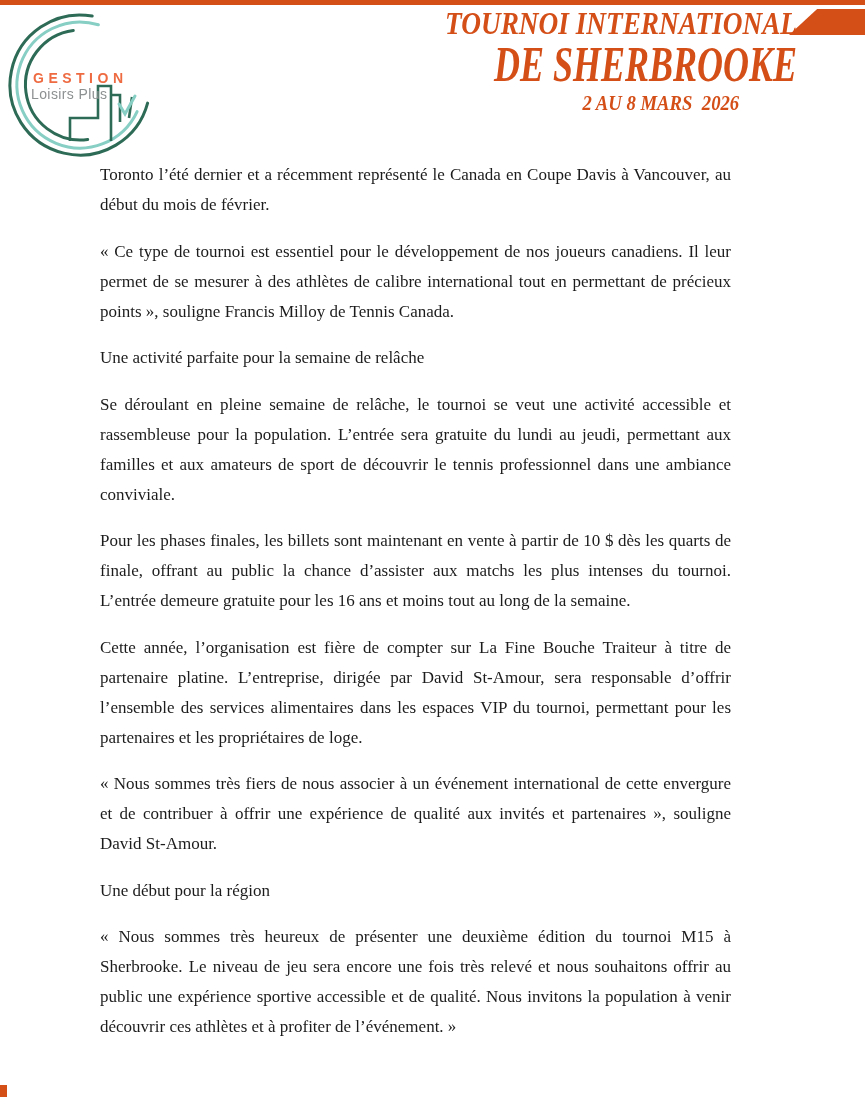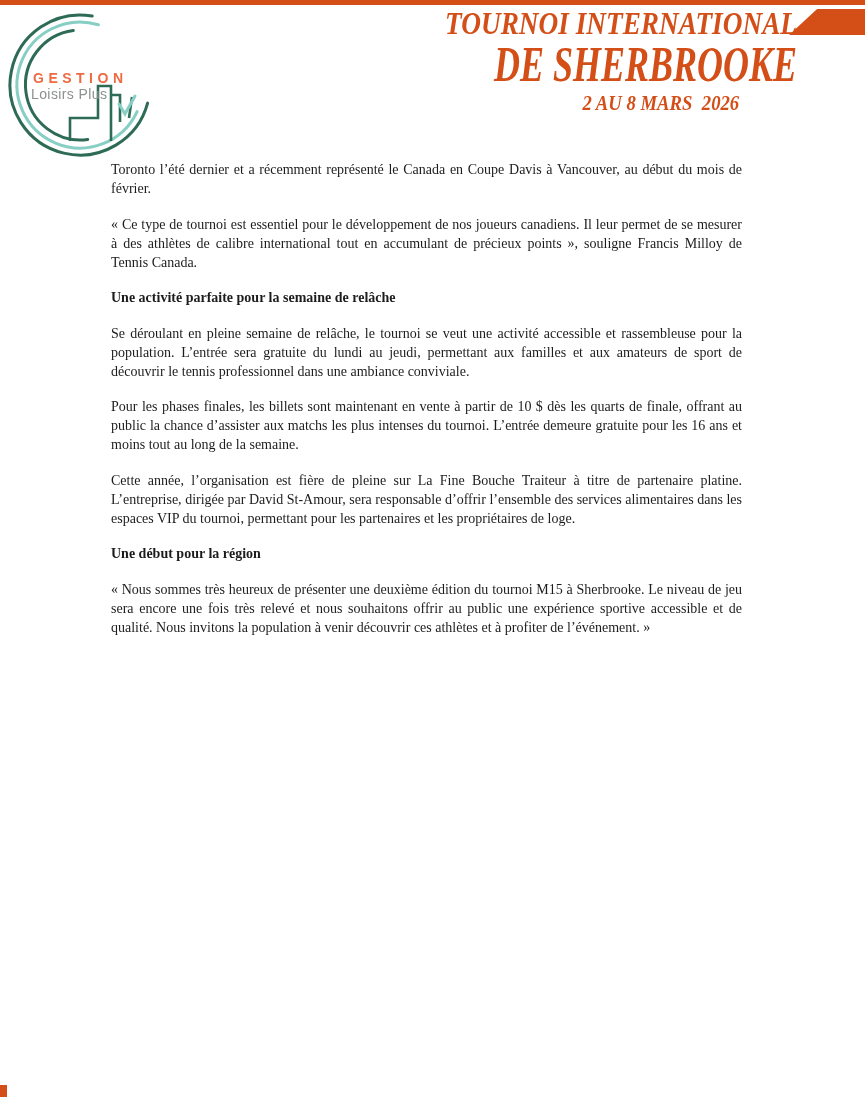--- a/index.html
+++ b/index.html
@@ -36,26 +36,26 @@
     position:absolute;top:9px;right:68px;width:460px;text-align:right;
     color:var(--accent);font-family:Liberation Serif, serif;
     font-weight:700;font-style:italic;
   }
   .t1{font-size:31px;line-height:30px;white-space:nowrap;transform:scaleX(.88);transform-origin:100% 50%;}
   .t2{font-size:50px;line-height:46px;white-space:nowrap;transform:scaleX(.72);transform-origin:100% 50%;margin-top:2px;}
   .t3{font-size:22px;line-height:24px;white-space:pre;transform:scaleX(.85);transform-origin:100% 50%;margin-top:4px;padding-right:68px;}
 
   
   .content{
-    position:absolute;left:111px;top:160px;width:631px;
-    font-size:14px;line-height:19px;text-align:justify;
+    position:absolute;left:100px;top:160px;width:631px;
+    font-size:17px;line-height:30px;text-align:justify;
   }
   .content p{margin:16.5px 0 0 0;}
   .content p:first-child{margin-top:0;}
-  .content .heading{font-weight:700;text-align:left;}
+  .content .heading{font-weight:400;text-align:left;}
   .content b{font-weight:400;}
 </style>
 </head>
 <body>
 
 <div class="page">
 
   <div class="top-bar"></div>
   <div class="corner-flag"></div>
   <div class="bottom-mark"></div>
@@ -75,22 +75,23 @@
   </div>
 
   <div class="title-wrap">
     <div class="t1">TOURNOI INTERNATIONAL</div>
     <div class="t2">DE SHERBROOKE</div>
     <div class="t3">2 AU 8 MARS  2026</div>
   </div>
 
   <div class="content">
     <p>Toronto l’été dernier et a récemment représenté le Canada en Coupe Davis à Vancouver, au début du mois de février.</p>
-    <p>« Ce type de tournoi est essentiel pour le développement de nos joueurs canadiens. Il leur permet de se mesurer à des athlètes de calibre international tout en accumulant de précieux points », souligne Francis Milloy de Tennis Canada.</p>
+    <p>« Ce type de tournoi est essentiel pour le développement de nos joueurs canadiens. Il leur permet de se mesurer à des athlètes de calibre international tout en permettant de précieux points », souligne Francis Milloy de Tennis Canada.</p>
     <p class="heading">Une activité parfaite pour la semaine de relâche</p>
     <p>Se déroulant en pleine semaine de relâche, le tournoi se veut une activité accessible et rassembleuse pour la population. L’entrée sera gratuite du lundi au jeudi, permettant aux familles et aux amateurs de sport de découvrir le tennis professionnel dans une ambiance conviviale.</p>
     <p>Pour les phases finales, les billets sont maintenant en vente à partir de 10 $ dès les quarts de finale, offrant au public la chance d’assister aux matchs les plus intenses du tournoi. L’entrée demeure gratuite pour les 16 ans et moins tout au long de la semaine.</p>
-    <p><span>Cette année, l’organisation est fière de pleine sur </span><b>La Fine Bouche Traiteur</b><span> à titre de partenaire platine. L’entreprise, dirigée par David St-Amour, sera responsable d’offrir l’ensemble des services alimentaires dans les espaces VIP du tournoi, permettant pour les partenaires et les propriétaires de loge.</span></p>
+    <p><span>Cette année, l’organisation est fière de compter sur </span><b>La Fine Bouche Traiteur</b><span> à titre de partenaire platine. L’entreprise, dirigée par David St-Amour, sera responsable d’offrir l’ensemble des services alimentaires dans les espaces VIP du tournoi, permettant pour les partenaires et les propriétaires de loge.</span></p>
+    <p>« Nous sommes très fiers de nous associer à un événement international de cette envergure et de contribuer à offrir une expérience de qualité aux invités et partenaires », souligne David St-Amour.</p>
     <p class="heading">Une début pour la région</p>
     <p>« Nous sommes très heureux de présenter une deuxième édition du tournoi M15 à Sherbrooke. Le niveau de jeu sera encore une fois très relevé et nous souhaitons offrir au public une expérience sportive accessible et de qualité. Nous invitons la population à venir découvrir ces athlètes et à profiter de l’événement. »</p>
   </div>
 
 </div>
 
 </body></html>

